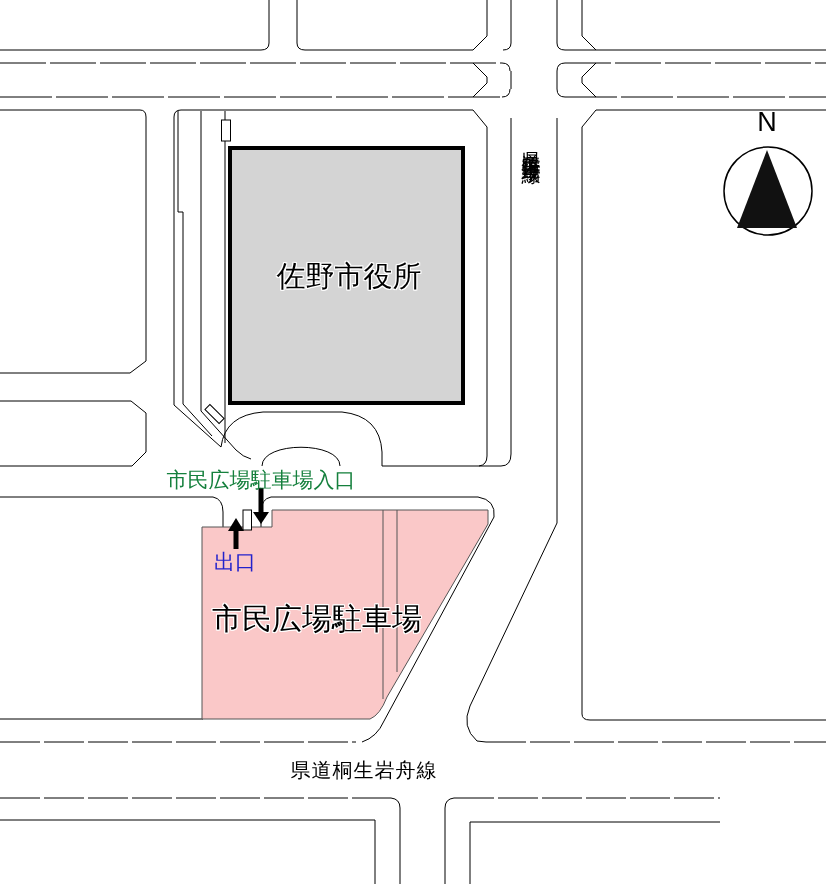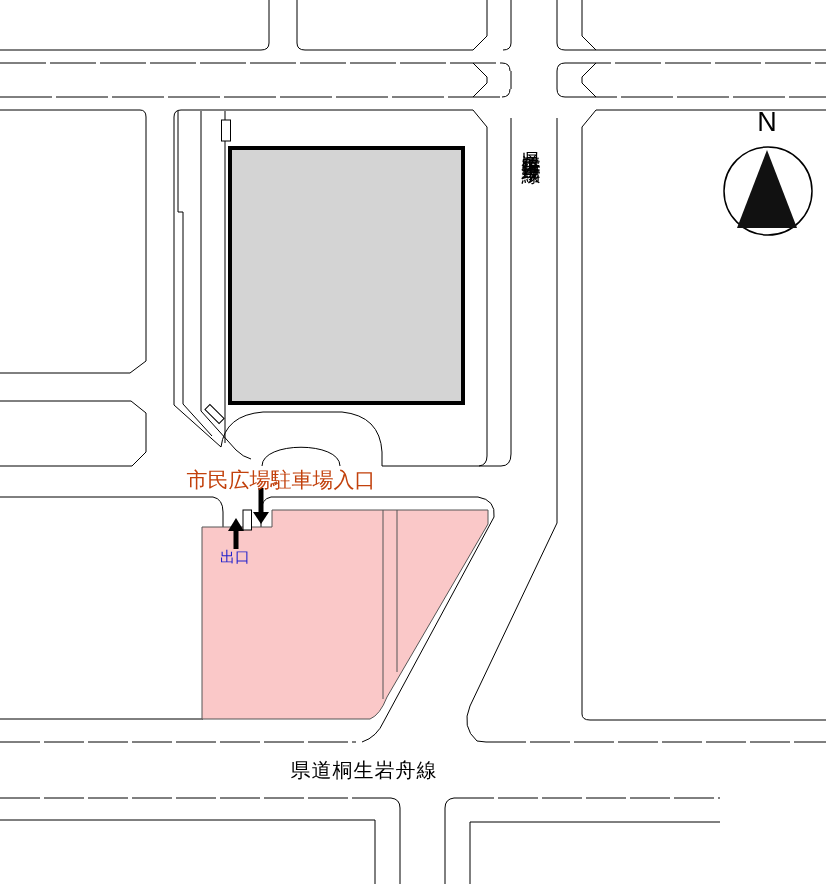--- a/index.html
+++ b/index.html
@@ -6,22 +6,22 @@
   .stage{
     position:relative;width:826px;height:884px;background:#ffffff;
     font-family:"Liberation Sans","DejaVu Sans",sans-serif;overflow:hidden;
   }
   .stage svg{position:absolute;left:0;top:0;}
   .maplabel{position:absolute;white-space:nowrap;color:#000;}
   .halo{text-shadow:1px 0 0 #fff,-1px 0 0 #fff,0 1px 0 #fff,0 -1px 0 #fff,
         1px 1px 0 #fff,-1px -1px 0 #fff,1px -1px 0 #fff,-1px 1px 0 #fff;}
   .lbl-cityhall{left:349px;top:257px;font-size:29px;transform:translateX(-50%);}
   .lbl-parking{left:317px;top:599px;font-size:30px;transform:translateX(-50%);}
-  .lbl-entrance{left:261px;top:466px;font-size:21px;color:#c2410c;transform:translateX(-50%);margin-left:20px;}
-  .lbl-exit{left:235px;top:548px;font-size:15px;color:#2222cc;transform:translateX(-50%);}
+  .lbl-entrance{left:261px;top:466px;font-size:21px;color:#15803d;transform:translateX(-50%);}
+  .lbl-exit{left:235px;top:548px;font-size:21px;color:#2222cc;transform:translateX(-50%);}
   .lbl-vroad{left:518px;top:137px;font-size:19px;writing-mode:vertical-rl;
              text-orientation:upright;letter-spacing:2px;}
   .lbl-broad{left:364px;top:757px;font-size:20px;letter-spacing:1px;transform:translateX(-50%);text-align:center;}
   .lbl-north{left:767px;top:107px;font-size:27px;transform:translateX(-50%);}
 </style>
 </head>
 <body>
 
 <div class="stage">
 
@@ -80,21 +80,23 @@
       <polygon points="228,531 244,531 236,518"></polygon>
       <rect x="233.5" y="531" width="5" height="18"></rect>
     </g>
 
     <g>
       <circle cx="768" cy="191" r="44" fill="none" stroke="#000" stroke-width="1.5"></circle>
       <polygon points="767,150 737,228 797,228" fill="#111111"></polygon>
     </g>
   </svg>
 
+  <div class="maplabel halo lbl-cityhall">佐野市役所</div>
 
+  <div class="maplabel halo lbl-parking">市民広場駐車場</div>
 
   <div class="maplabel lbl-entrance">市民広場駐車場入口</div>
 
   <div class="maplabel lbl-exit">出口</div>
 
   <div class="maplabel lbl-vroad">県道佐野停車場線</div>
 
   <div class="maplabel lbl-broad">県道桐生岩舟線</div>
 
   <div class="maplabel lbl-north">N</div>

